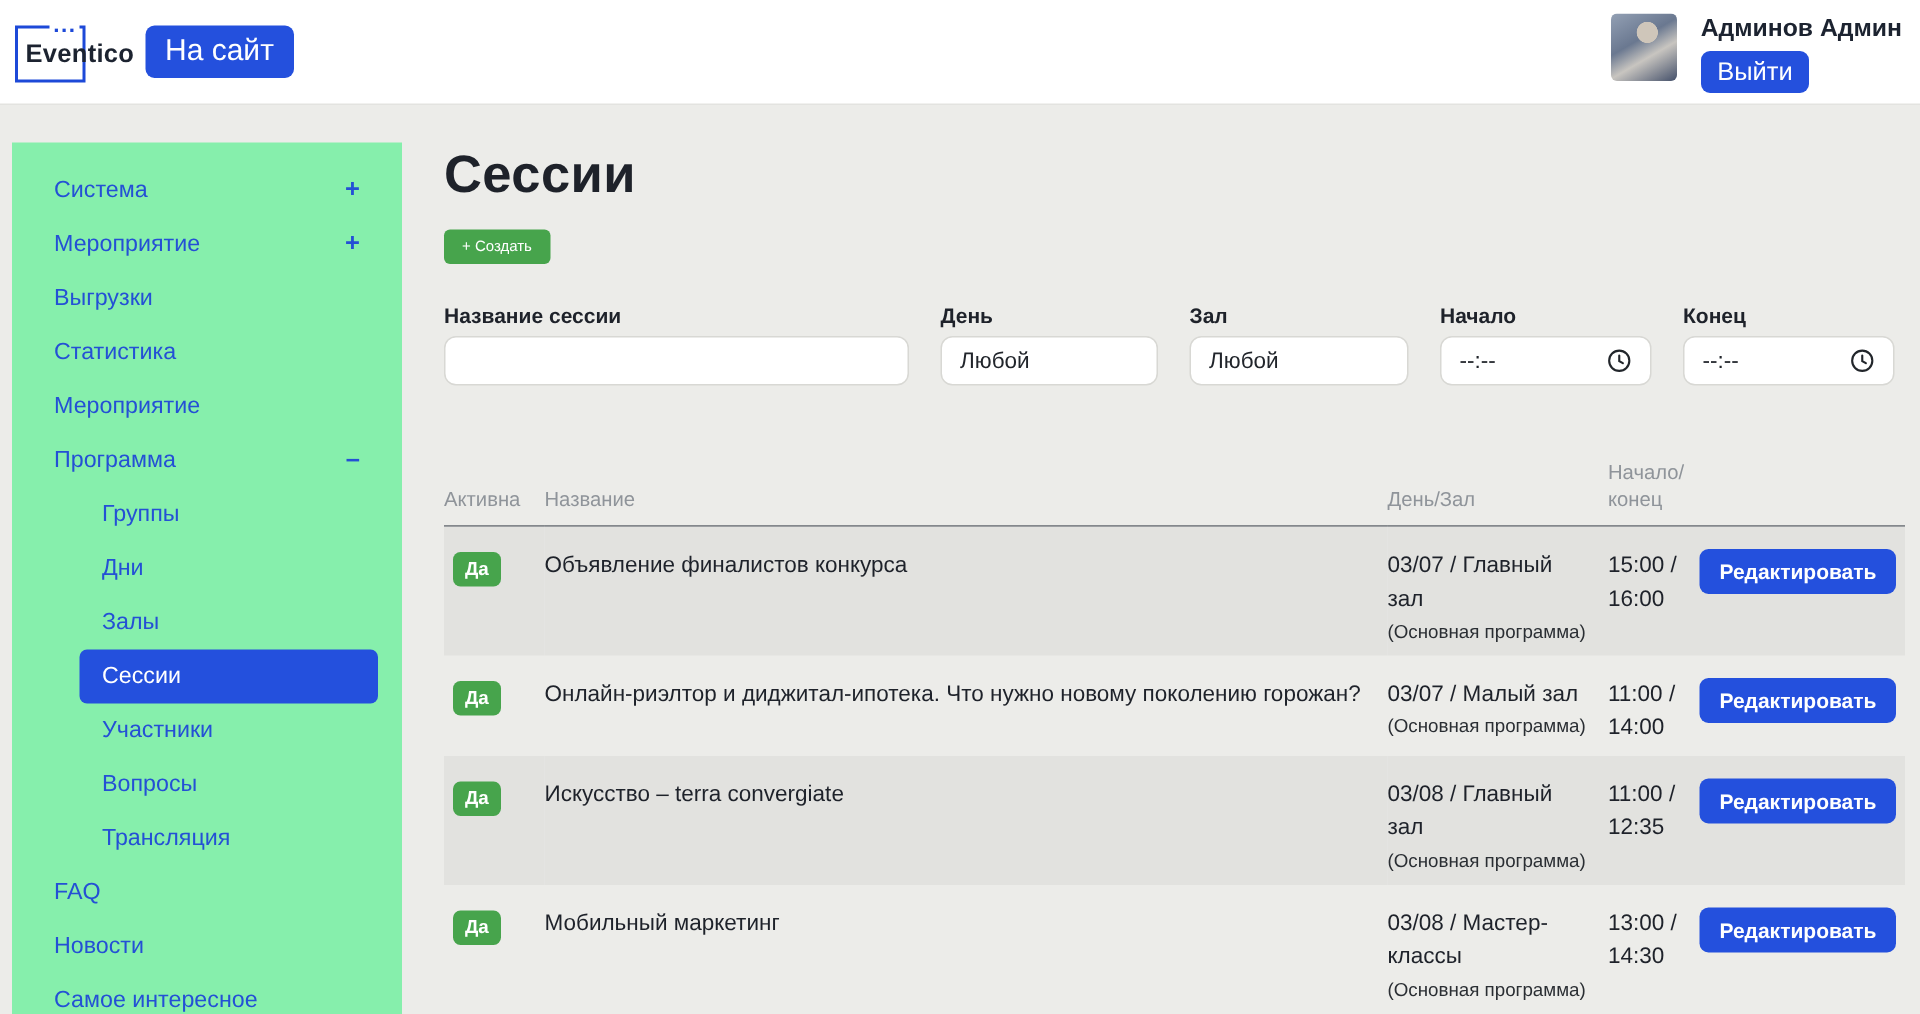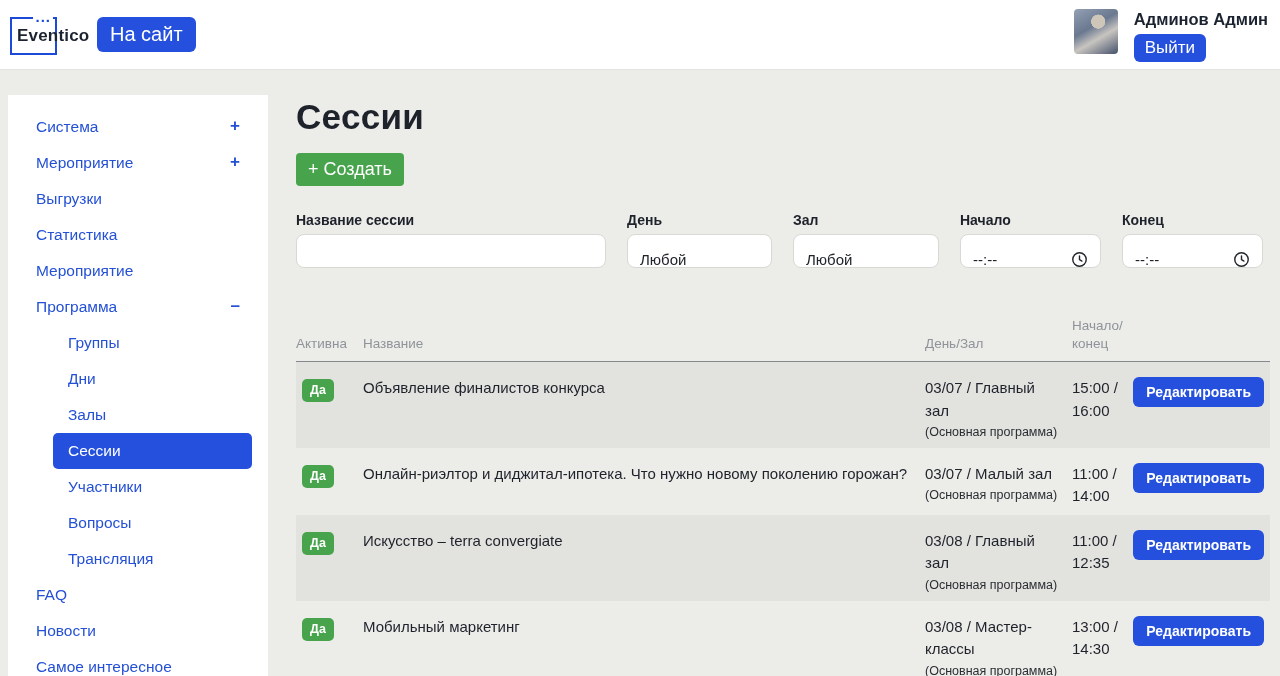--- a/index.html
+++ b/index.html
@@ -30,38 +30,38 @@
     width:44px; height:45px; border-radius:4px;
     background:
       radial-gradient(circle at 55% 28%, #cfc6ba 0 17%, rgba(0,0,0,0) 18%),
       linear-gradient(150deg,#93a0b4 0%,#6a7890 40%,#c8c5c0 62%,#44506a 100%);
   }
   .user-name { font-size:16.5px; font-weight:700; color:#1c2330; line-height:20px; }
   .logout-btn { margin-top:5px; font-size:17px; padding:4px 11px; }
   
   .sidebar {
     position:absolute; left:8px; top:95px; width:260px; height:581px;
-    background:#ffffff; padding-top:14px; z-index:1;
+    background:#86efac; padding-top:14px; z-index:1;
   }
   .side-item {
     position:relative; display:block; padding:9px 30px 9px 28px;
     color:#2450d5; font-size:15.5px; font-weight:500; line-height:18px; cursor:pointer;
   }
   .side-item .toggle { position:absolute; right:28px; top:8px; font-size:17px; font-weight:600; }
   .side-item.l2 { margin-left:45px; margin-right:16px; padding:9px 12px 9px 15px; }
   .side-item.l2.selected { background:#2450dd; color:#ffffff; border-radius:5px; }
   
   .content { position:absolute; left:296px; top:95px; width:974px; }
   .page-title { font-size:35px; font-weight:700; color:#1e222a; letter-spacing:.3px; margin-top:2px; }
-  .create-btn { margin-top:16px; background:#47a44c; border-radius:4px; font-size:18px; padding:6px 12px; }
+  .create-btn { margin-top:16px; background:#47a44c; border-radius:4px; font-size:10px; padding:6px 12px; }
   .filters { display:flex; gap:21px; margin-top:26px; }
   .filter label { display:block; font-size:14px; font-weight:700; color:#1e222a; margin-bottom:5px; line-height:17px; }
   .control {
     height:33px; background:#fff; border:1px solid #d8d8d4; border-radius:8px;
-    display:flex; align-items:flex-start; padding:16px 12px; font-size:15px; color:#21252b;
+    display:flex; align-items:center; padding:0 12px; font-size:15px; color:#21252b;
   }
   .control input { border:none; outline:none; width:100%; font:inherit; background:transparent; }
   .f-name .control { width:310px; } .f-day .control { width:145px; }
   .f-hall .control { width:146px; } .f-start .control, .f-end .control { width:141px; justify-content:space-between; }
   .clock-icon { width:17px; height:17px; flex:0 0 auto; }
   
   .table-wrap { margin-top:49px; }
   table { width:100%; border-collapse:collapse; table-layout:fixed; }
   col.c-active { width:67px; } col.c-name { width:562px; }
   col.c-dayhall { width:147px; } col.c-time { width:84px; } col.c-actions { width:114px; }

